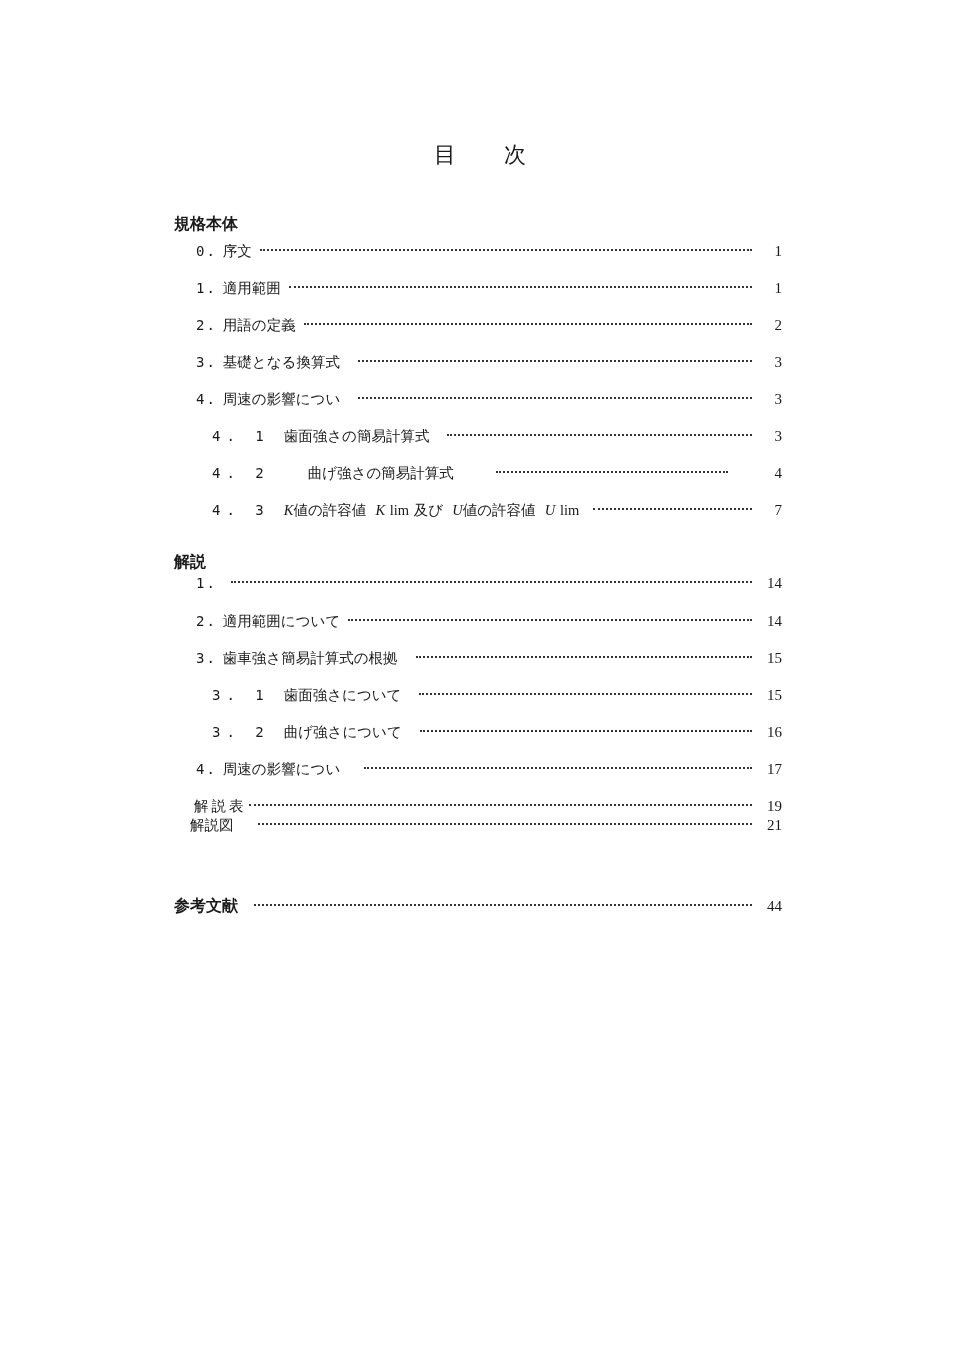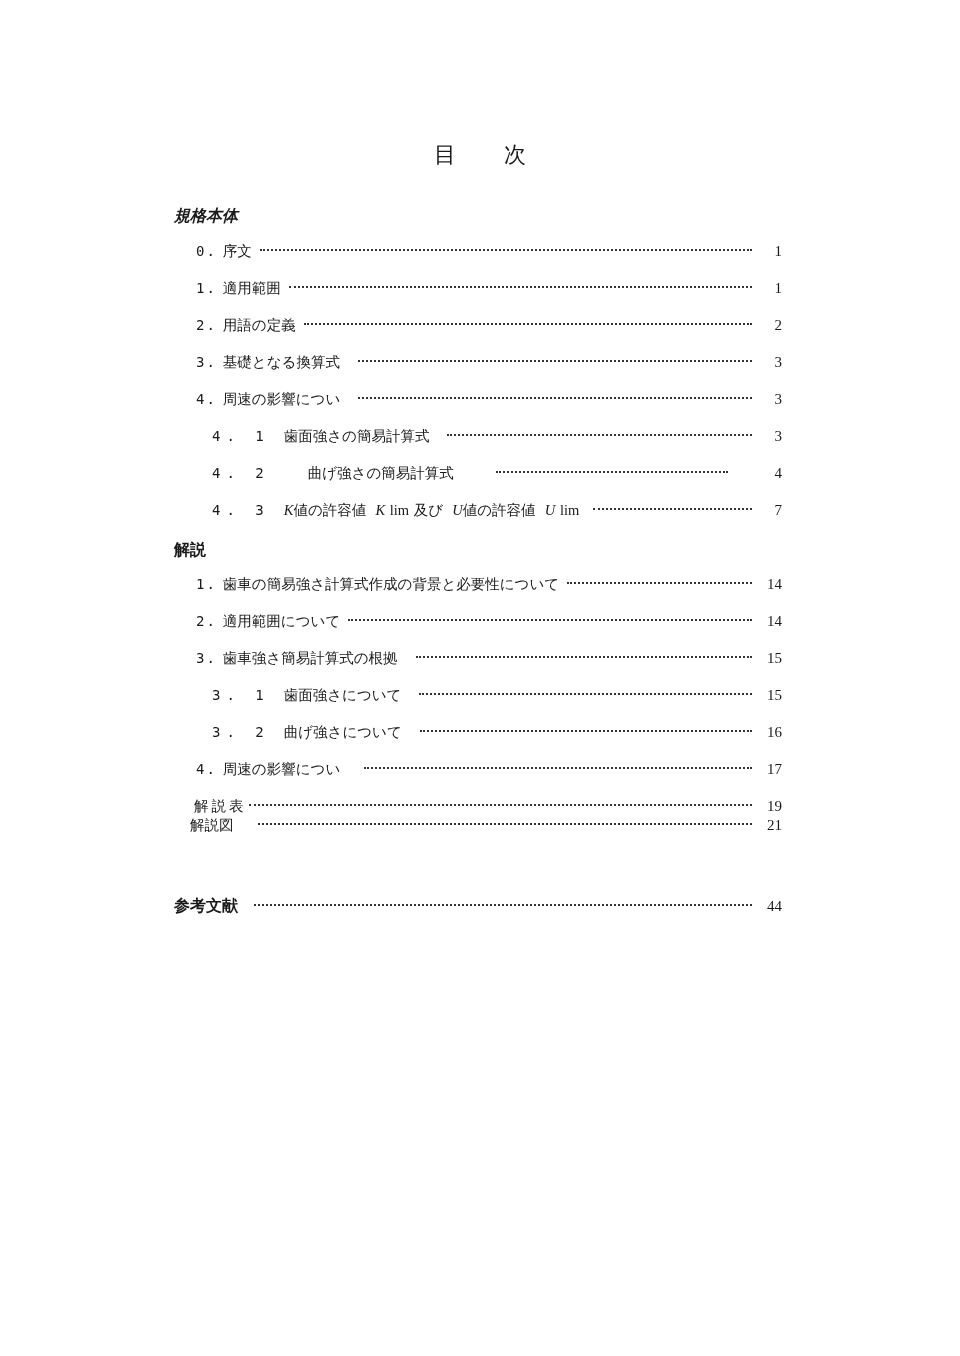--- a/index.html
+++ b/index.html
@@ -37,21 +37,21 @@
     .rm { font-family: "Liberation Serif", serif; margin-top: 16px; }
     .heading-row { font-family: "DejaVu Sans", sans-serif; font-weight: bold; font-size: 16px; margin-top: 24px; }
   </style>
 </head>
 <body>
 
 <div class="title">
   <span>目</span><span class="gap"></span><span>次</span>
 </div>
 
-<div class="section-heading" style="top:206px;font-style:italic;">規格本体</div>
+<div class="section-heading" style="top:214px;">規格本体</div>
 
 <div class="row" style="top:242px; left:196px; width:586px;">
   <span class="num">0.</span>
   <span class="label">序文</span>
   <span class="dots"></span>
   <span class="page">1</span>
 </div>
 <div class="row" style="top:279px; left:196px; width:586px;">
   <span class="num">1.</span>
   <span class="label">適用範囲</span>
@@ -93,25 +93,24 @@
   <span class="label">
     <span class="it">K</span><span>値の許容値</span>
     &nbsp;<span class="it">K</span> <span class="rm">lim</span> <span>及び</span>
     &nbsp;<span class="it">U</span><span>値の許容値</span>
     &nbsp;<span class="it">U</span> <span class="rm">lim</span>
   </span>
   <span class="dots" style="margin-left:14px"></span>
   <span class="page">7</span>
 </div>
 
-<div class="section-heading" style="top:540px;">解説</div>
+<div class="section-heading" style="top:552px;">解説</div>
 
 <div class="row" style="top:575px; left:196px; width:586px;">
   <span class="num">1.</span>
-  <span class="label">歯車の簡易強さ計算式作成の背景と必要性について</span>
   <span class="dots"></span>
   <span class="page">14</span>
 </div>
 <div class="row" style="top:612px; left:196px; width:586px;">
   <span class="num">2.</span>
   <span class="label">適用範囲について</span>
   <span class="dots"></span>
   <span class="page">14</span>
 </div>
 <div class="row" style="top:649px; left:196px; width:586px;">

